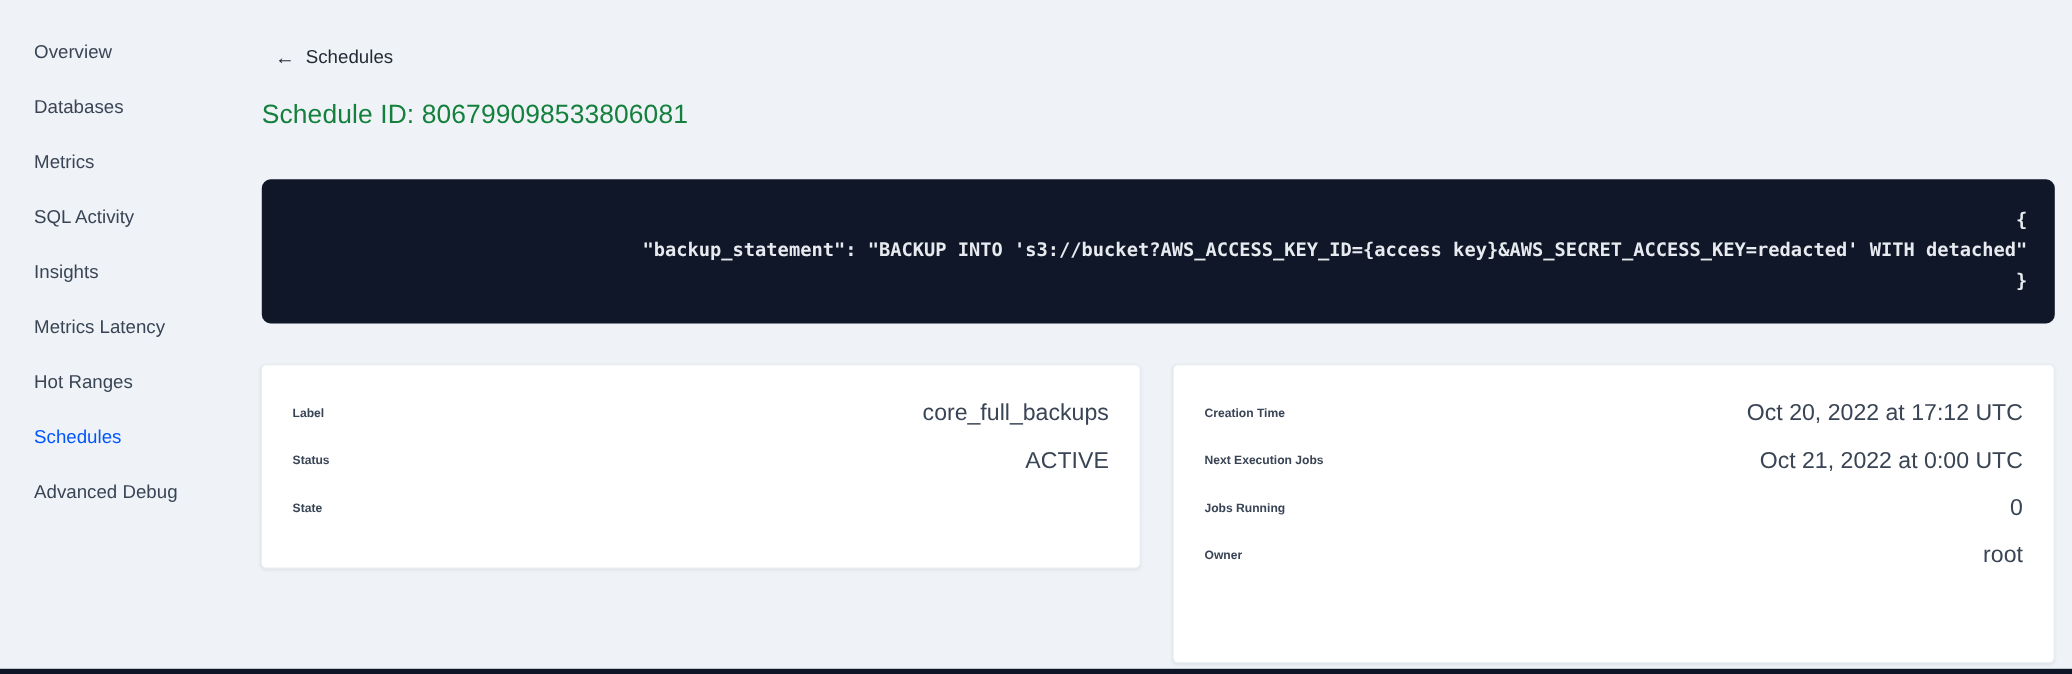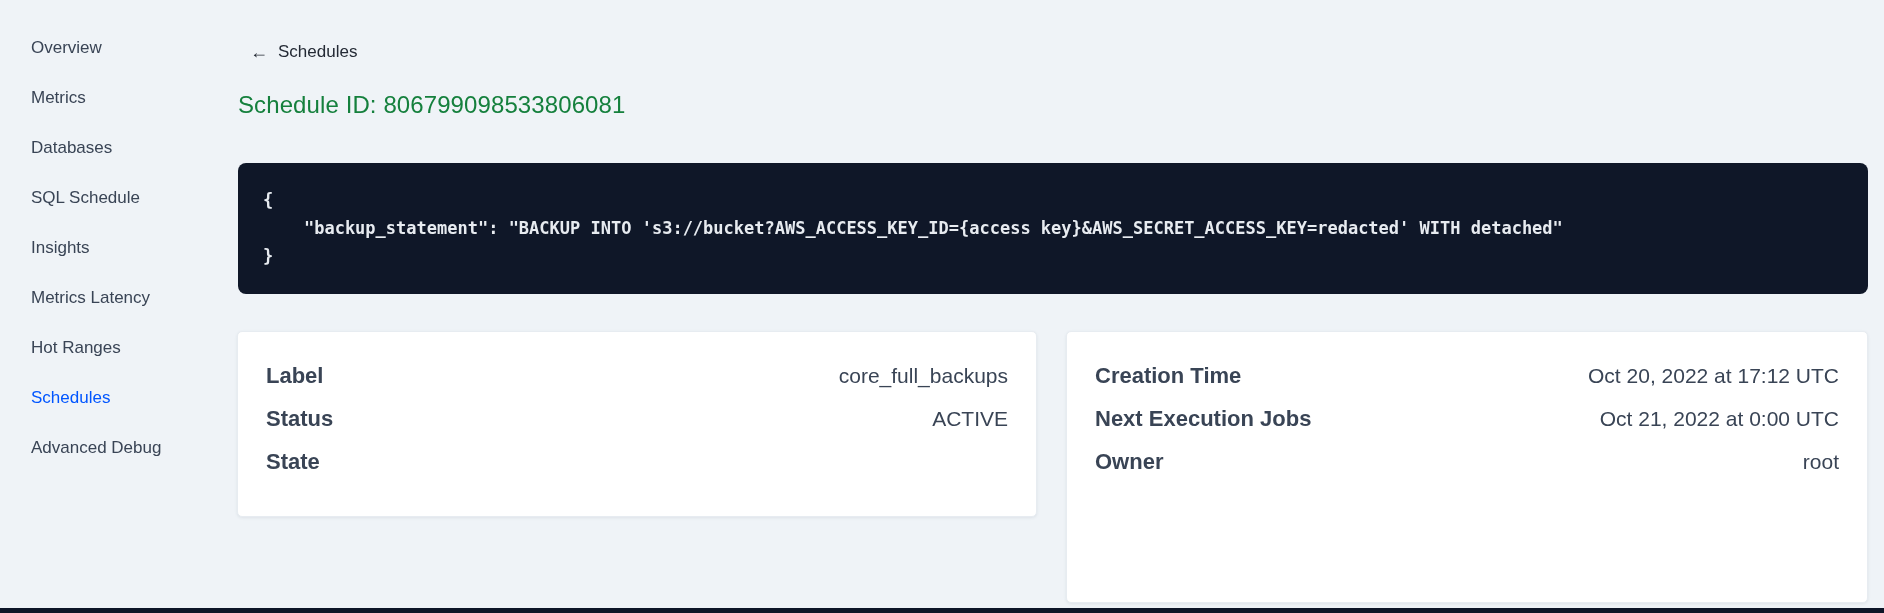--- a/index.html
+++ b/index.html
@@ -1,15 +1,15 @@
 <!DOCTYPE html>
 <html><head>
 <meta charset="utf-8">
 <style>
-  * { margin: 0; padding: 0; box-sizing: border-box; }
+  * { margin: 0; padding: 0; box-sizing: border-box; text-align: right; }
   html, body {
     width: 1884px; height: 613px;
     background: #eff3f7;
     font-family: "Liberation Sans", sans-serif;
     position: relative;
     overflow: hidden;
   }
 
   
   .sidebar {
@@ -61,37 +61,37 @@
     border-radius: 5px;
     box-shadow: 0 1px 3px rgba(67, 90, 111, 0.10);
     padding: 22px 28px;
   }
   .card-left  { left: 237px;  top: 331px; width: 800px; height: 186px; }
   .card-right { left: 1066px; top: 331px; width: 802px; height: 272px; }
   .row {
     height: 43px;
     display: flex; align-items: center; justify-content: space-between;
   }
-  .row .label { font-size: 22px; font-weight: 700; color: #394455; }
+  .row .label { font-size: 11px; font-weight: 700; color: #394455; }
   .row .value { font-size: 21px; font-weight: 400; color: #394455; }
 
   
   .bottom-strip {
     position: absolute; left: 0; right: 0; bottom: 0; height: 5px;
     background: #0d1527;
   }
 </style>
 </head>
 <body>
 
 <nav class="sidebar">
   <div class="nav-item">Overview</div>
+  <div class="nav-item">Databases</div>
   <div class="nav-item">Metrics</div>
-  <div class="nav-item">Databases</div>
-  <div class="nav-item">SQL Schedule</div>
+  <div class="nav-item">SQL Activity</div>
   <div class="nav-item">Insights</div>
   <div class="nav-item">Metrics Latency</div>
   <div class="nav-item">Hot Ranges</div>
   <div class="nav-item active">Schedules</div>
   <div class="nav-item">Advanced Debug</div>
 </nav>
 
 <a class="back-link">
   <span class="arrow">←</span>
   <span>Schedules</span>
@@ -123,18 +123,22 @@
 <section class="card card-right">
   <div class="row">
     <span class="label">Creation Time</span>
     <span class="value">Oct 20, 2022 at 17:12 UTC</span>
   </div>
   <div class="row">
     <span class="label">Next Execution Jobs</span>
     <span class="value">Oct 21, 2022 at 0:00 UTC</span>
   </div>
   <div class="row">
+    <span class="label">Jobs Running</span>
+    <span class="value">0</span>
+  </div>
+  <div class="row">
     <span class="label">Owner</span>
     <span class="value">root</span>
   </div>
 </section>
 
 <div class="bottom-strip"></div>
 
 </body></html>

